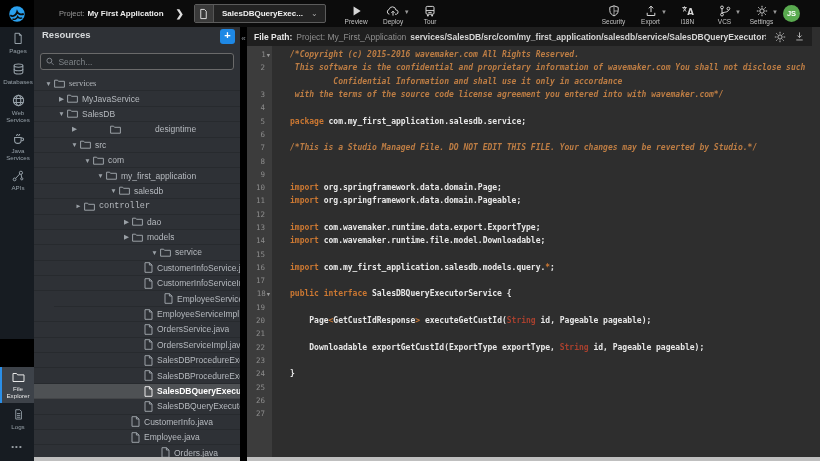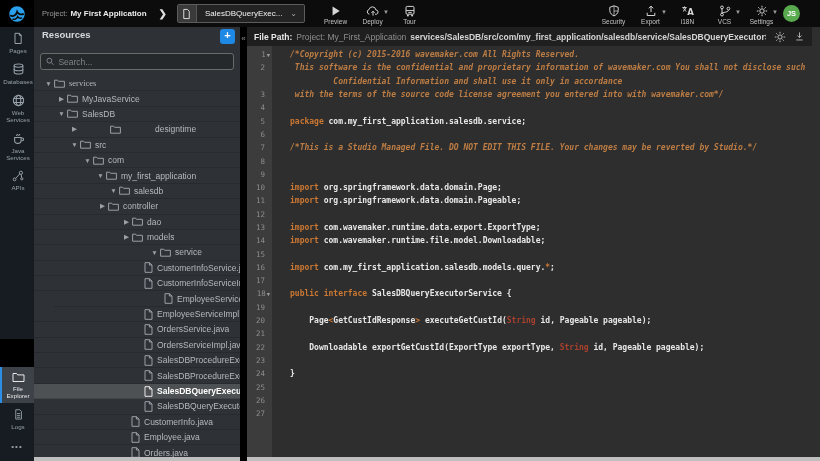--- a/index.html
+++ b/index.html
@@ -4,28 +4,28 @@
 <style>
   *{margin:0;padding:0;box-sizing:border-box}
   html,body{background:#1a1a1a}
   .app{position:relative;width:820px;height:461px;overflow:hidden;background:#2e2e2e;
        font-family:"Liberation Sans",sans-serif;-webkit-font-smoothing:antialiased}
 
   
   .topbar{position:absolute;top:0;left:0;right:0;height:27px;background:#0c0c0c;
           display:flex;align-items:center;z-index:6}
   .logo-box{width:34px;height:27px;background:#000;display:flex;align-items:center;justify-content:center;flex:none}
-  .proj{margin-left:8px;font-size:7.5px;color:#9a9a9a;white-space:nowrap}
+  .proj{margin-left:25px;font-size:7.5px;color:#9a9a9a;white-space:nowrap}
   .proj .pname{color:#ececec;font-weight:bold;font-size:8px;margin-left:3px}
   .chev{color:#dedede;font-size:10px;font-weight:bold;margin:0 10px 0 12px}
   .tab{display:flex;align-items:center;height:19px;background:#232323;border:1px solid #5c5c5c;
        border-radius:2px;overflow:hidden;cursor:pointer;flex:none}
   .tab-icon-box{width:19px;height:100%;background:#3a3a3a;display:flex;align-items:center;
                 justify-content:center;border-right:1px solid #565656}
-  .tab-label{font-size:8px;font-weight:normal;color:#f2f2f2;padding:0 8px;white-space:nowrap}
+  .tab-label{font-size:8px;font-weight:bold;color:#f2f2f2;padding:0 8px;white-space:nowrap}
   .tab-caret{color:#a8a8a8;font-size:8px;padding-right:7px}
   .tools-left{display:flex;margin-left:14px;gap:4px}
   .tools-right{display:flex;margin-left:auto;gap:4px;align-items:center}
   .tool{display:flex;flex-direction:column;align-items:center;width:33px;cursor:pointer;position:relative;padding-top:2px}
   .tool .ic{height:13px;display:flex;align-items:center;justify-content:center;color:#d6d6d6}
   .tool .lbl{font-size:6.5px;color:#c4c4c4;margin-top:1px;white-space:nowrap}
   .tool .tcaret{position:absolute;right:0px;top:7px;color:#9a9a9a;font-size:6px}
   .avatar{width:17px;height:17px;border-radius:50%;background:#59aa4f;color:#fff;font-size:7.5px;
           font-weight:bold;display:flex;align-items:center;justify-content:center;margin:0 20px 0 5px;cursor:pointer;flex:none}
 
@@ -357,21 +357,21 @@
         </div>
         <div class="trow" style="padding-left: 75px;">
           <span class="arrow">▼</span>
           <span class="nicon">
             <svg width="11" height="9" viewBox="0 0 11 9">
               <path d="M.6 1.2h3l.9 1.1h5.9v5.9H.6z" fill="none" stroke="currentColor" stroke-width="1"></path>
             </svg>
           </span>
           <span class="tlabel">salesdb</span>
         </div>
-        <div class="trow" style="padding-left: 64px;">
+        <div class="trow" style="padding-left: 40px; font-family: Liberation Mono, monospace;">
           <span class="arrow">▶</span>
           <span class="nicon">
             <svg width="11" height="9" viewBox="0 0 11 9">
               <path d="M.6 1.2h3l.9 1.1h5.9v5.9H.6z" fill="none" stroke="currentColor" stroke-width="1"></path>
             </svg>
           </span>
           <span class="tlabel">controller</span>
         </div>
         <div class="trow" style="padding-left: 88px;">
           <span class="arrow">▶</span>
@@ -501,21 +501,21 @@
         </div>
         <div class="trow" style="padding-left: 88px;">
           <span class="nicon" style="margin-left:9px">
             <svg width="9" height="11" viewBox="0 0 9 11">
               <path d="M1 .7h4.4L8 3v7.3H1z" fill="none" stroke="currentColor" stroke-width="1"></path>
               <path d="M5.4.7V3H8" fill="none" stroke="currentColor" stroke-width="1"></path>
             </svg>
           </span>
           <span class="tlabel">Employee.java</span>
         </div>
-        <div class="trow" style="padding-left: 88px;">
+        <div class="trow" style="padding-left: 88px; margin-left: 30px;">
           <span class="nicon" style="margin-left:9px">
             <svg width="9" height="11" viewBox="0 0 9 11">
               <path d="M1 .7h4.4L8 3v7.3H1z" fill="none" stroke="currentColor" stroke-width="1"></path>
               <path d="M5.4.7V3H8" fill="none" stroke="currentColor" stroke-width="1"></path>
             </svg>
           </span>
           <span class="tlabel">Orders.java</span>
         </div>
       </div>
   </div>

